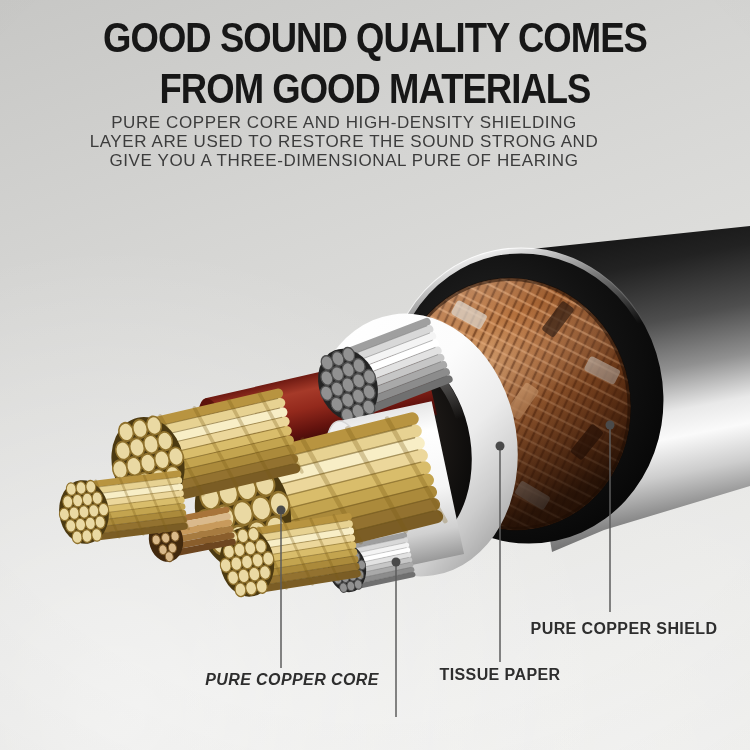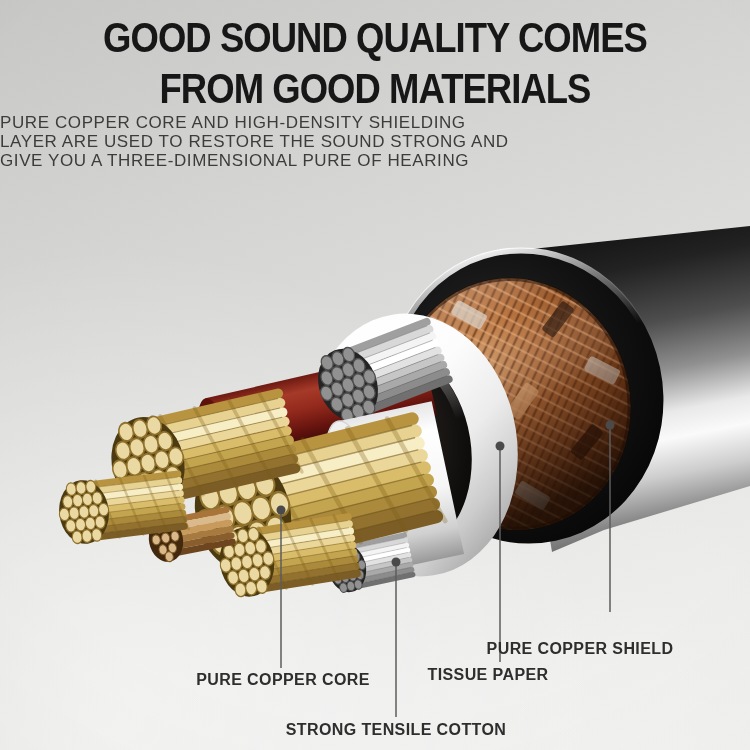--- a/index.html
+++ b/index.html
@@ -10,21 +10,21 @@
       radial-gradient(120% 115% at 16% 96%, rgba(255,255,255,.55) 0%, rgba(255,255,255,0) 55%),
       radial-gradient(130% 120% at 85% 100%, rgba(255,255,255,.30) 0%, rgba(255,255,255,0) 50%),
       linear-gradient(160deg, #c7c7c5 0%, #d5d5d3 30%, #e2e2e0 62%, #efefed 100%);
   }
   .headline{
     position:absolute; top:12px; left:0; width:750px; text-align:center;
     color:#171717; font-weight:bold; font-size:38px; line-height:45px;
     letter-spacing:-1px; transform:scale(.96,1.14); transform-origin:50% 0;
   }
   .subtitle{
-    position:absolute; top:113px; left:0; width:688px; 
+    position:absolute; top:113px; left:0; width:688px; text-align:center;
     color:#3c3c3c; font-size:17px; line-height:19px; letter-spacing:.6px; font-weight:400;
   }
   .cable-svg{position:absolute; left:0; top:0;}
   .callout-label{
     position:absolute; transform:translateX(-50%); white-space:nowrap;
     color:#2e2e2e; font-size:16px; font-weight:bold; letter-spacing:.4px;
   }
   .grain{
     position:absolute; inset:0; pointer-events:none; opacity:.5;
     background:
@@ -325,19 +325,18 @@
       <line x1="610" y1="427" x2="610" y2="612"></line>
     </g>
     <g fill="#4a4a4a">
       <circle cx="281" cy="510" r="4.5"></circle>
       <circle cx="396" cy="562" r="4.5"></circle>
       <circle cx="500" cy="446" r="4.5"></circle>
       <circle cx="610" cy="425" r="4.5"></circle>
     </g>
   </svg>
 
-  <div class="callout-label" style="left:283px; top:671px;">PURE COPPER CORE</div>
-  <div class="callout-label" style="left:396px; top:721px;">STRONG TENSILE COTTON</div>
-  <div class="callout-label" style="left:488px; top:666px;">TISSUE PAPER</div>
-  <div class="callout-label" style="left:580px; top:620px;margin-top:20px;">PURE COPPER SHIELD</div>
+  <div class="callout-label" style="left:292px; top:671px;font-style:italic;">PURE COPPER CORE</div>
+  <div class="callout-label" style="left:500px; top:666px;">TISSUE PAPER</div>
+  <div class="callout-label" style="left:624px; top:620px;">PURE COPPER SHIELD</div>
 
   <div class="grain"></div>
 </div>
 
 </body></html>

